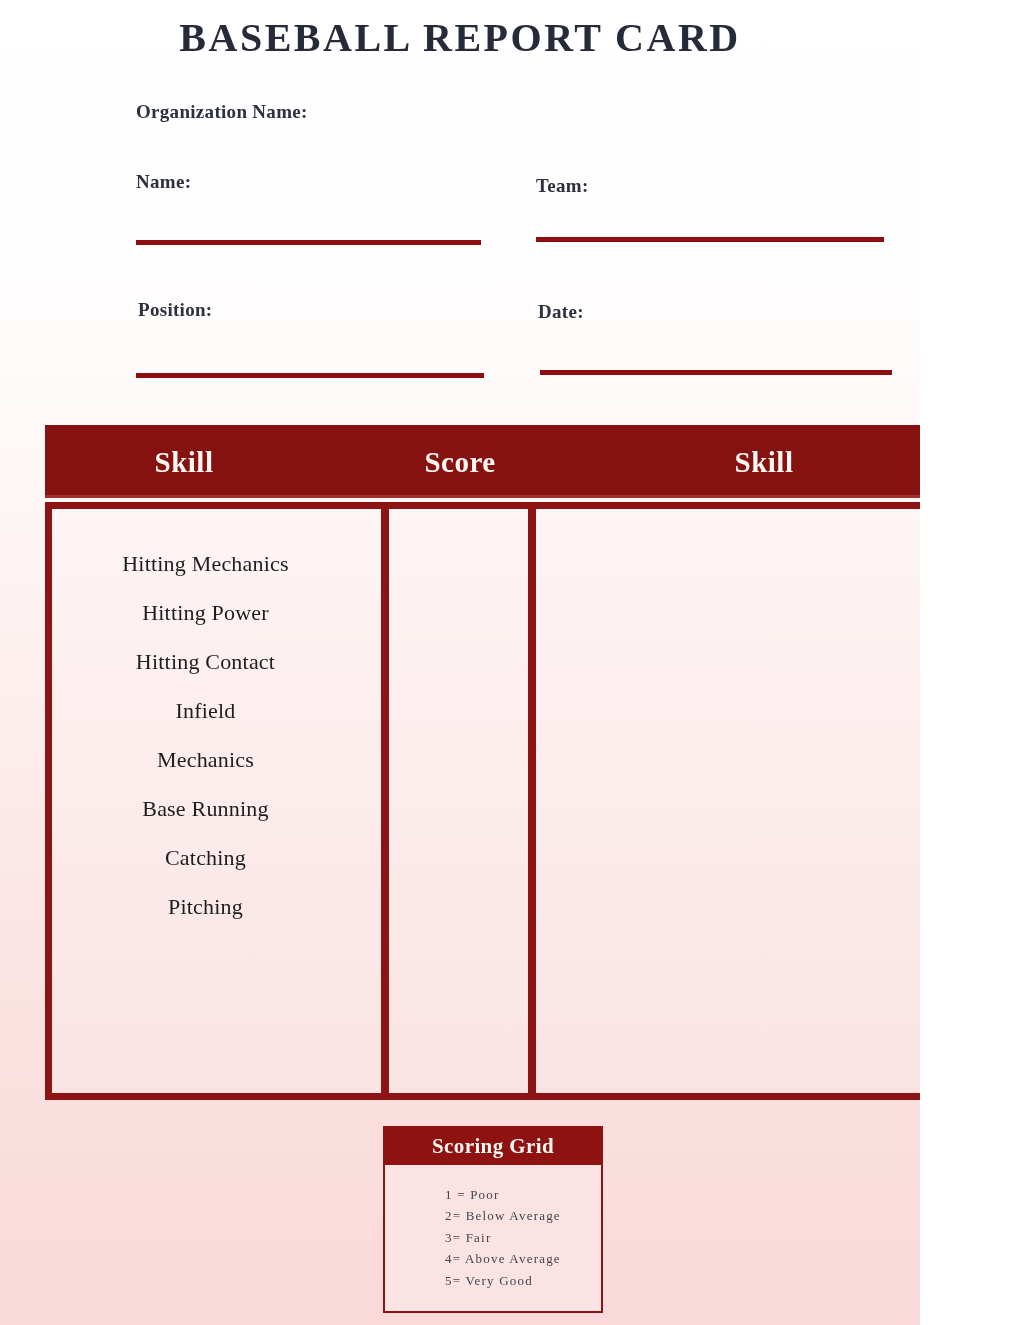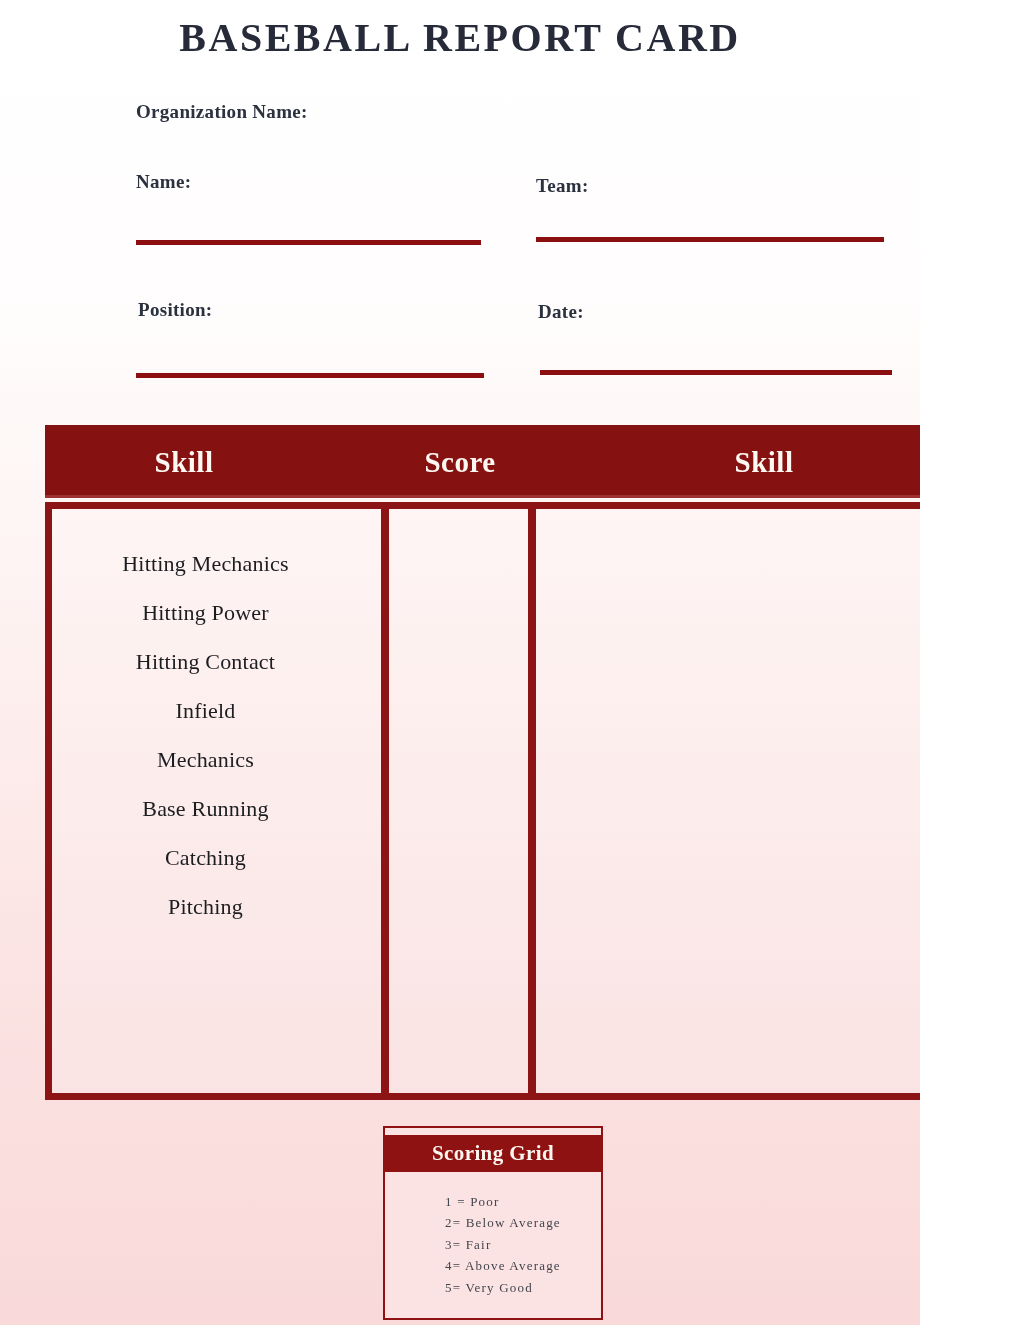--- a/index.html
+++ b/index.html
@@ -82,21 +82,21 @@
   
   #scoring-grid{
     left:383px;top:1126px;width:220px;
     border:2px solid #8e1212;
     box-sizing:border-box;
     background:#fbe3e3;
   }
   #scoring-grid-header{
     height:37px;
     background:#8e1212;
-    display:flex;align-items:center;justify-content:center;margin-top:7px;
+    display:flex;align-items:center;justify-content:center;
   }
   #scoring-grid-title{
     font-size:21px;font-weight:700;
     color:#fbf6ef;letter-spacing:0.4px;
   }
   #scoring-grid-list{
     padding:19px 24px 20px 40px;
     margin-left:20px;
   }
   .scoring-item{

